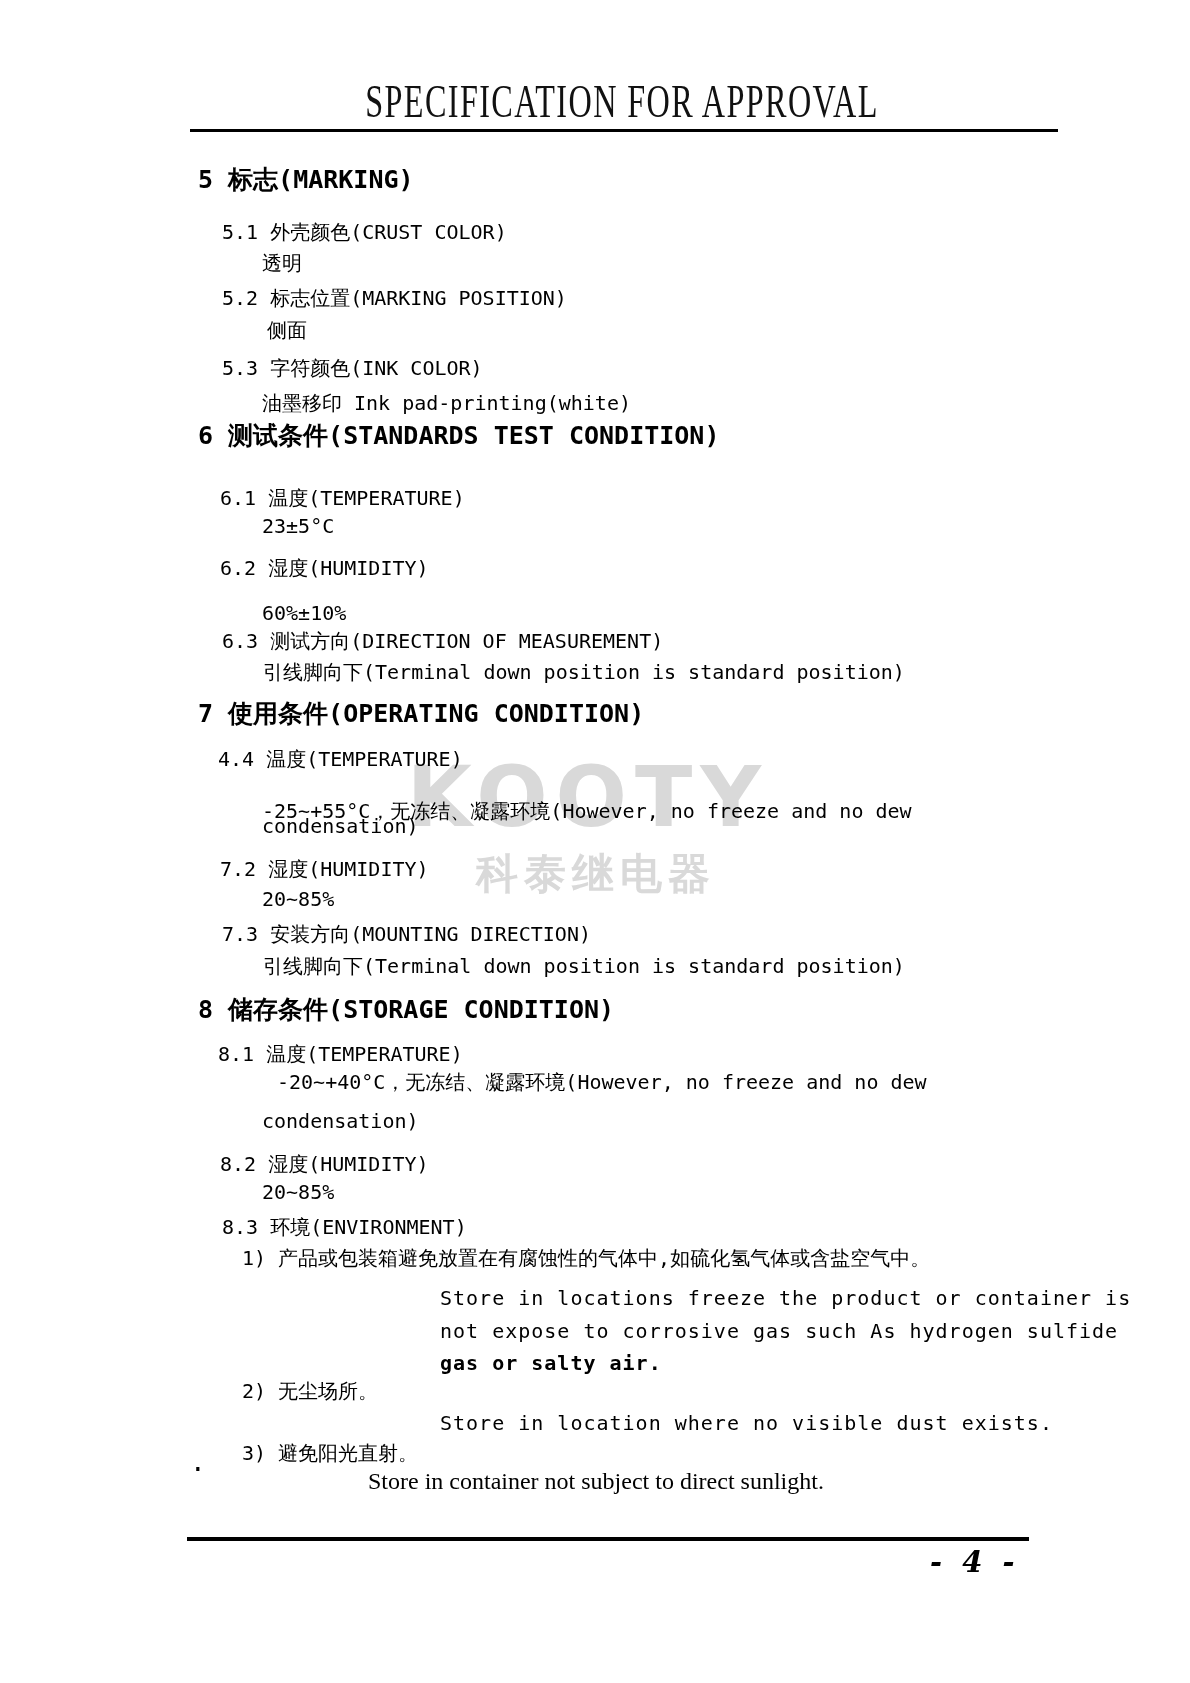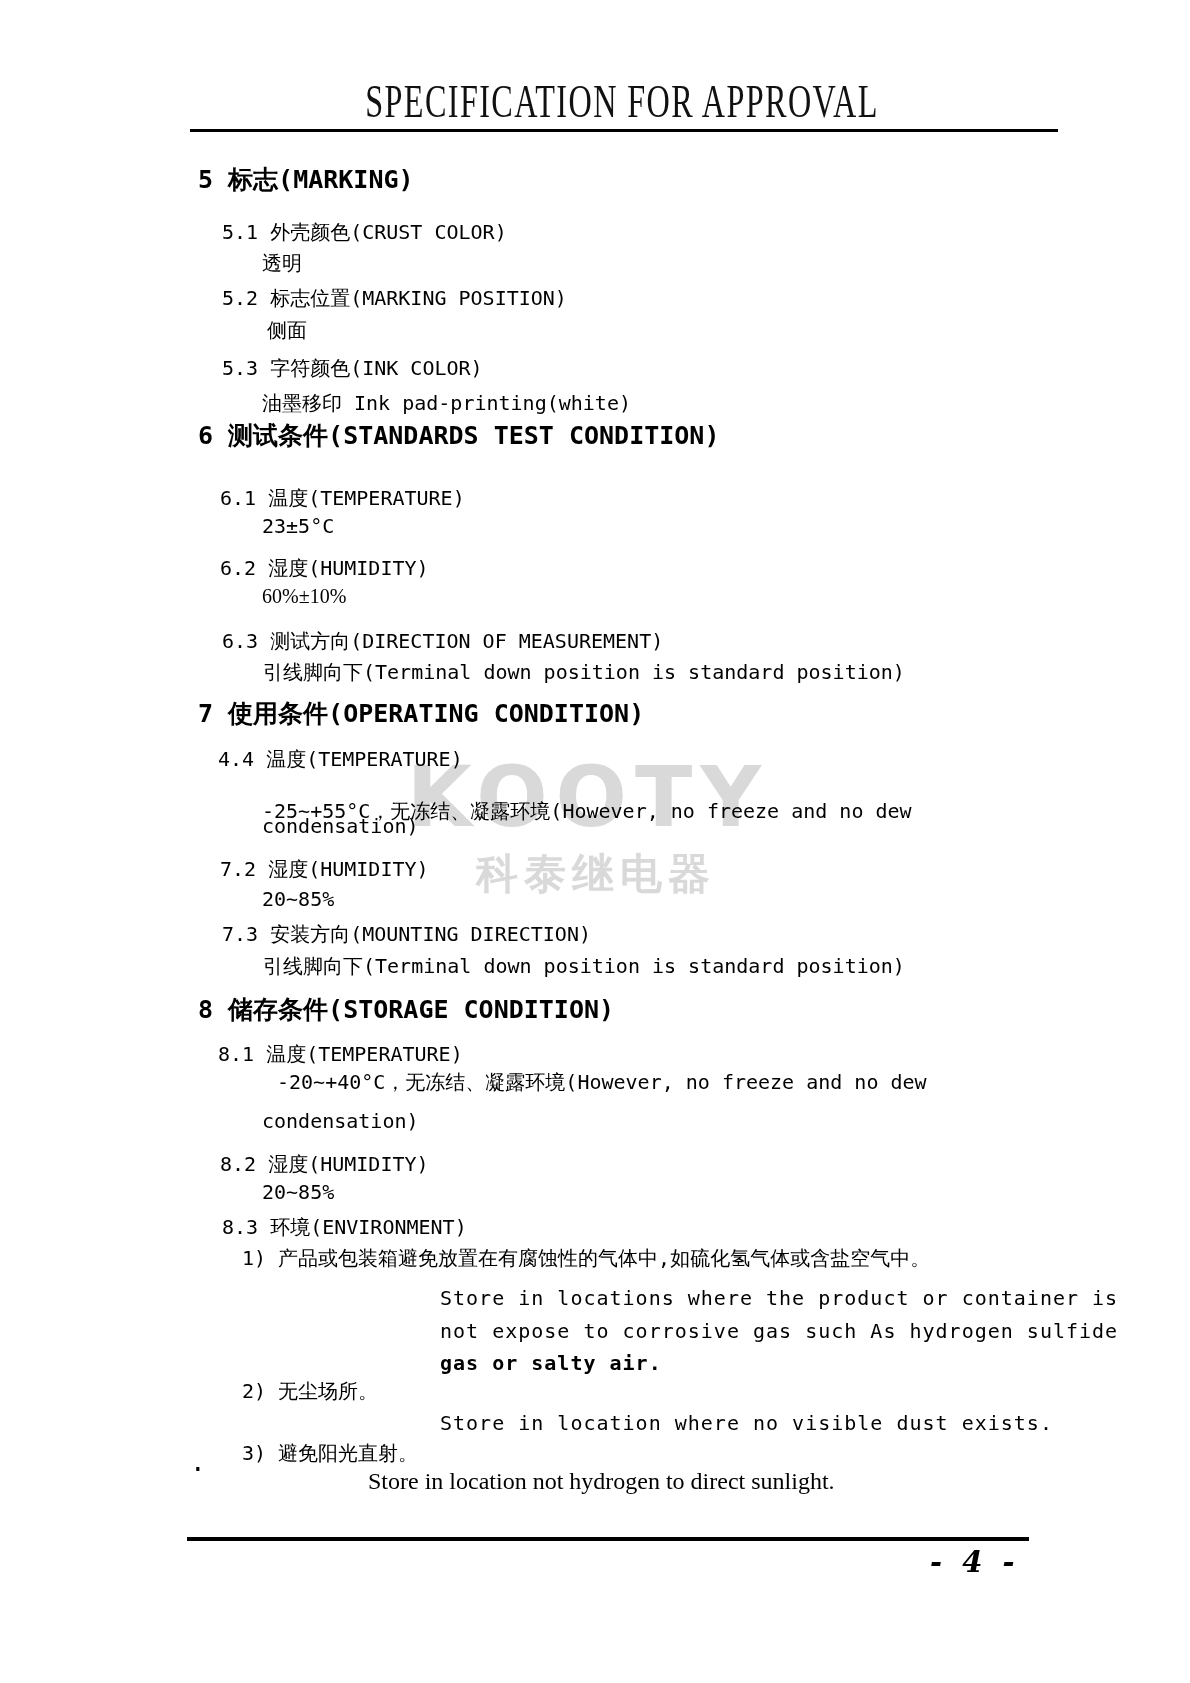--- a/index.html
+++ b/index.html
@@ -57,21 +57,21 @@
   <div class="abs zh" style="left:262px;top:252px;">透明</div>
   <div class="abs zh" style="left:222px;top:287px;">5.2 标志位置(MARKING POSITION)</div>
   <div class="abs zh" style="left:267px;top:319px;">侧面</div>
   <div class="abs zh" style="left:222px;top:357px;">5.3 字符颜色(INK COLOR)</div>
   <div class="abs zh" style="left:262px;top:392px;">油墨移印 Ink pad-printing(white)</div>
 
   <div class="abs heading" style="left:198px;top:422px;">6 测试条件(STANDARDS TEST CONDITION)</div>
   <div class="abs zh" style="left:220px;top:487px;">6.1 温度(TEMPERATURE)</div>
   <div class="abs zh" style="left:262px;top:515px;">23±5°C</div>
   <div class="abs zh" style="left:220px;top:557px;">6.2 湿度(HUMIDITY)</div>
-  <div class="abs zh" style="left:262px;top:585px;font-family:Liberation Serif, serif;">60%±10%</div>
+  <div class="abs zh" style="left:262px;top:602px;">60%±10%</div>
   <div class="abs zh" style="left:222px;top:630px;">6.3 测试方向(DIRECTION OF MEASUREMENT)</div>
   <div class="abs zh" style="left:263px;top:661px;">引线脚向下(Terminal down position is standard position)</div>
 
   <div class="abs heading" style="left:198px;top:700px;">7 使用条件(OPERATING CONDITION)</div>
   <div class="abs zh" style="left:218px;top:748px;">4.4 温度(TEMPERATURE)</div>
   <div class="abs zh" style="left:262px;top:800px;">-25~+55°C，无冻结、凝露环境(However, no freeze and no dew</div>
   <div class="abs zh" style="left:262px;top:815px;">condensation)</div>
   <div class="abs zh" style="left:220px;top:858px;">7.2 湿度(HUMIDITY)</div>
   <div class="abs zh" style="left:262px;top:888px;">20~85%</div>
   <div class="abs zh" style="left:222px;top:923px;">7.3 安装方向(MOUNTING DIRECTION)</div>
@@ -79,25 +79,25 @@
 
   <div class="abs heading" style="left:198px;top:996px;">8 储存条件(STORAGE CONDITION)</div>
   <div class="abs zh" style="left:218px;top:1043px;">8.1 温度(TEMPERATURE)</div>
   <div class="abs zh" style="left:277px;top:1071px;">-20~+40°C，无冻结、凝露环境(However, no freeze and no dew</div>
   <div class="abs zh" style="left:262px;top:1110px;">condensation)</div>
   <div class="abs zh" style="left:220px;top:1153px;">8.2 湿度(HUMIDITY)</div>
   <div class="abs zh" style="left:262px;top:1181px;">20~85%</div>
   <div class="abs zh" style="left:222px;top:1216px;">8.3 环境(ENVIRONMENT)</div>
 
   <div class="abs zh" style="left:242px;top:1247px;">1) 产品或包装箱避免放置在有腐蚀性的气体中,如硫化氢气体或含盐空气中。</div>
-  <div class="abs en" style="left:440px;top:1287px;">Store in locations where the product or container is</div>
+  <div class="abs en" style="left:440px;top:1287px;">Store in locations freeze the product or container is</div>
   <div class="abs en" style="left:440px;top:1320px;">not expose to corrosive gas such As hydrogen sulfide</div>
   <div class="abs en" style="left:440px;top:1352px;font-weight:bold;">gas or salty air.</div>
   <div class="abs zh" style="left:242px;top:1380px;">2) 无尘场所。</div>
   <div class="abs en" style="left:440px;top:1412px;text-align:center;">Store in location where no visible dust exists.</div>
   <div class="abs zh" style="left:242px;top:1442px;">3) 避免阳光直射。</div>
   <div class="abs dot" style="left:190px;top:1448px;">.</div>
-  <div class="abs serif-en" style="left:368px;top:1468px;">Store in location not hydrogen to direct sunlight.</div>
+  <div class="abs serif-en" style="left:368px;top:1468px;">Store in container not subject to direct sunlight.</div>
 
   <div class="rule rule-bottom"></div>
   <div class="abs pageno" style="left:930px;top:1546px;">- 4 -</div>
 
 </div>
 
 </body></html>

